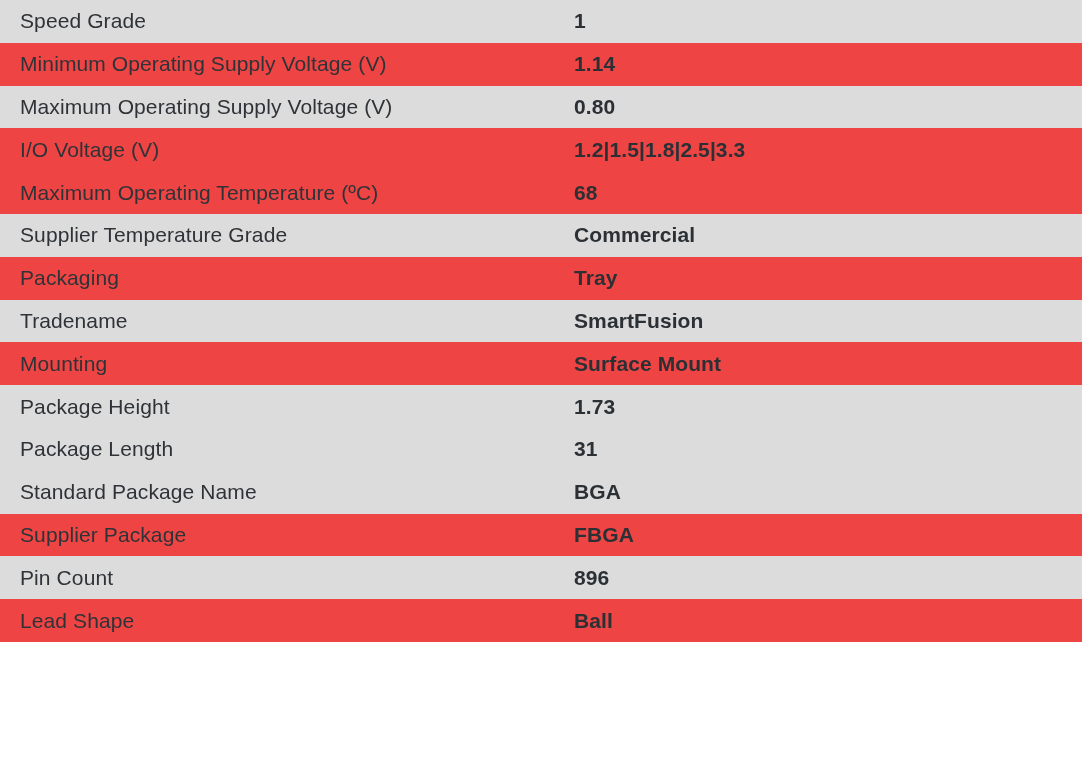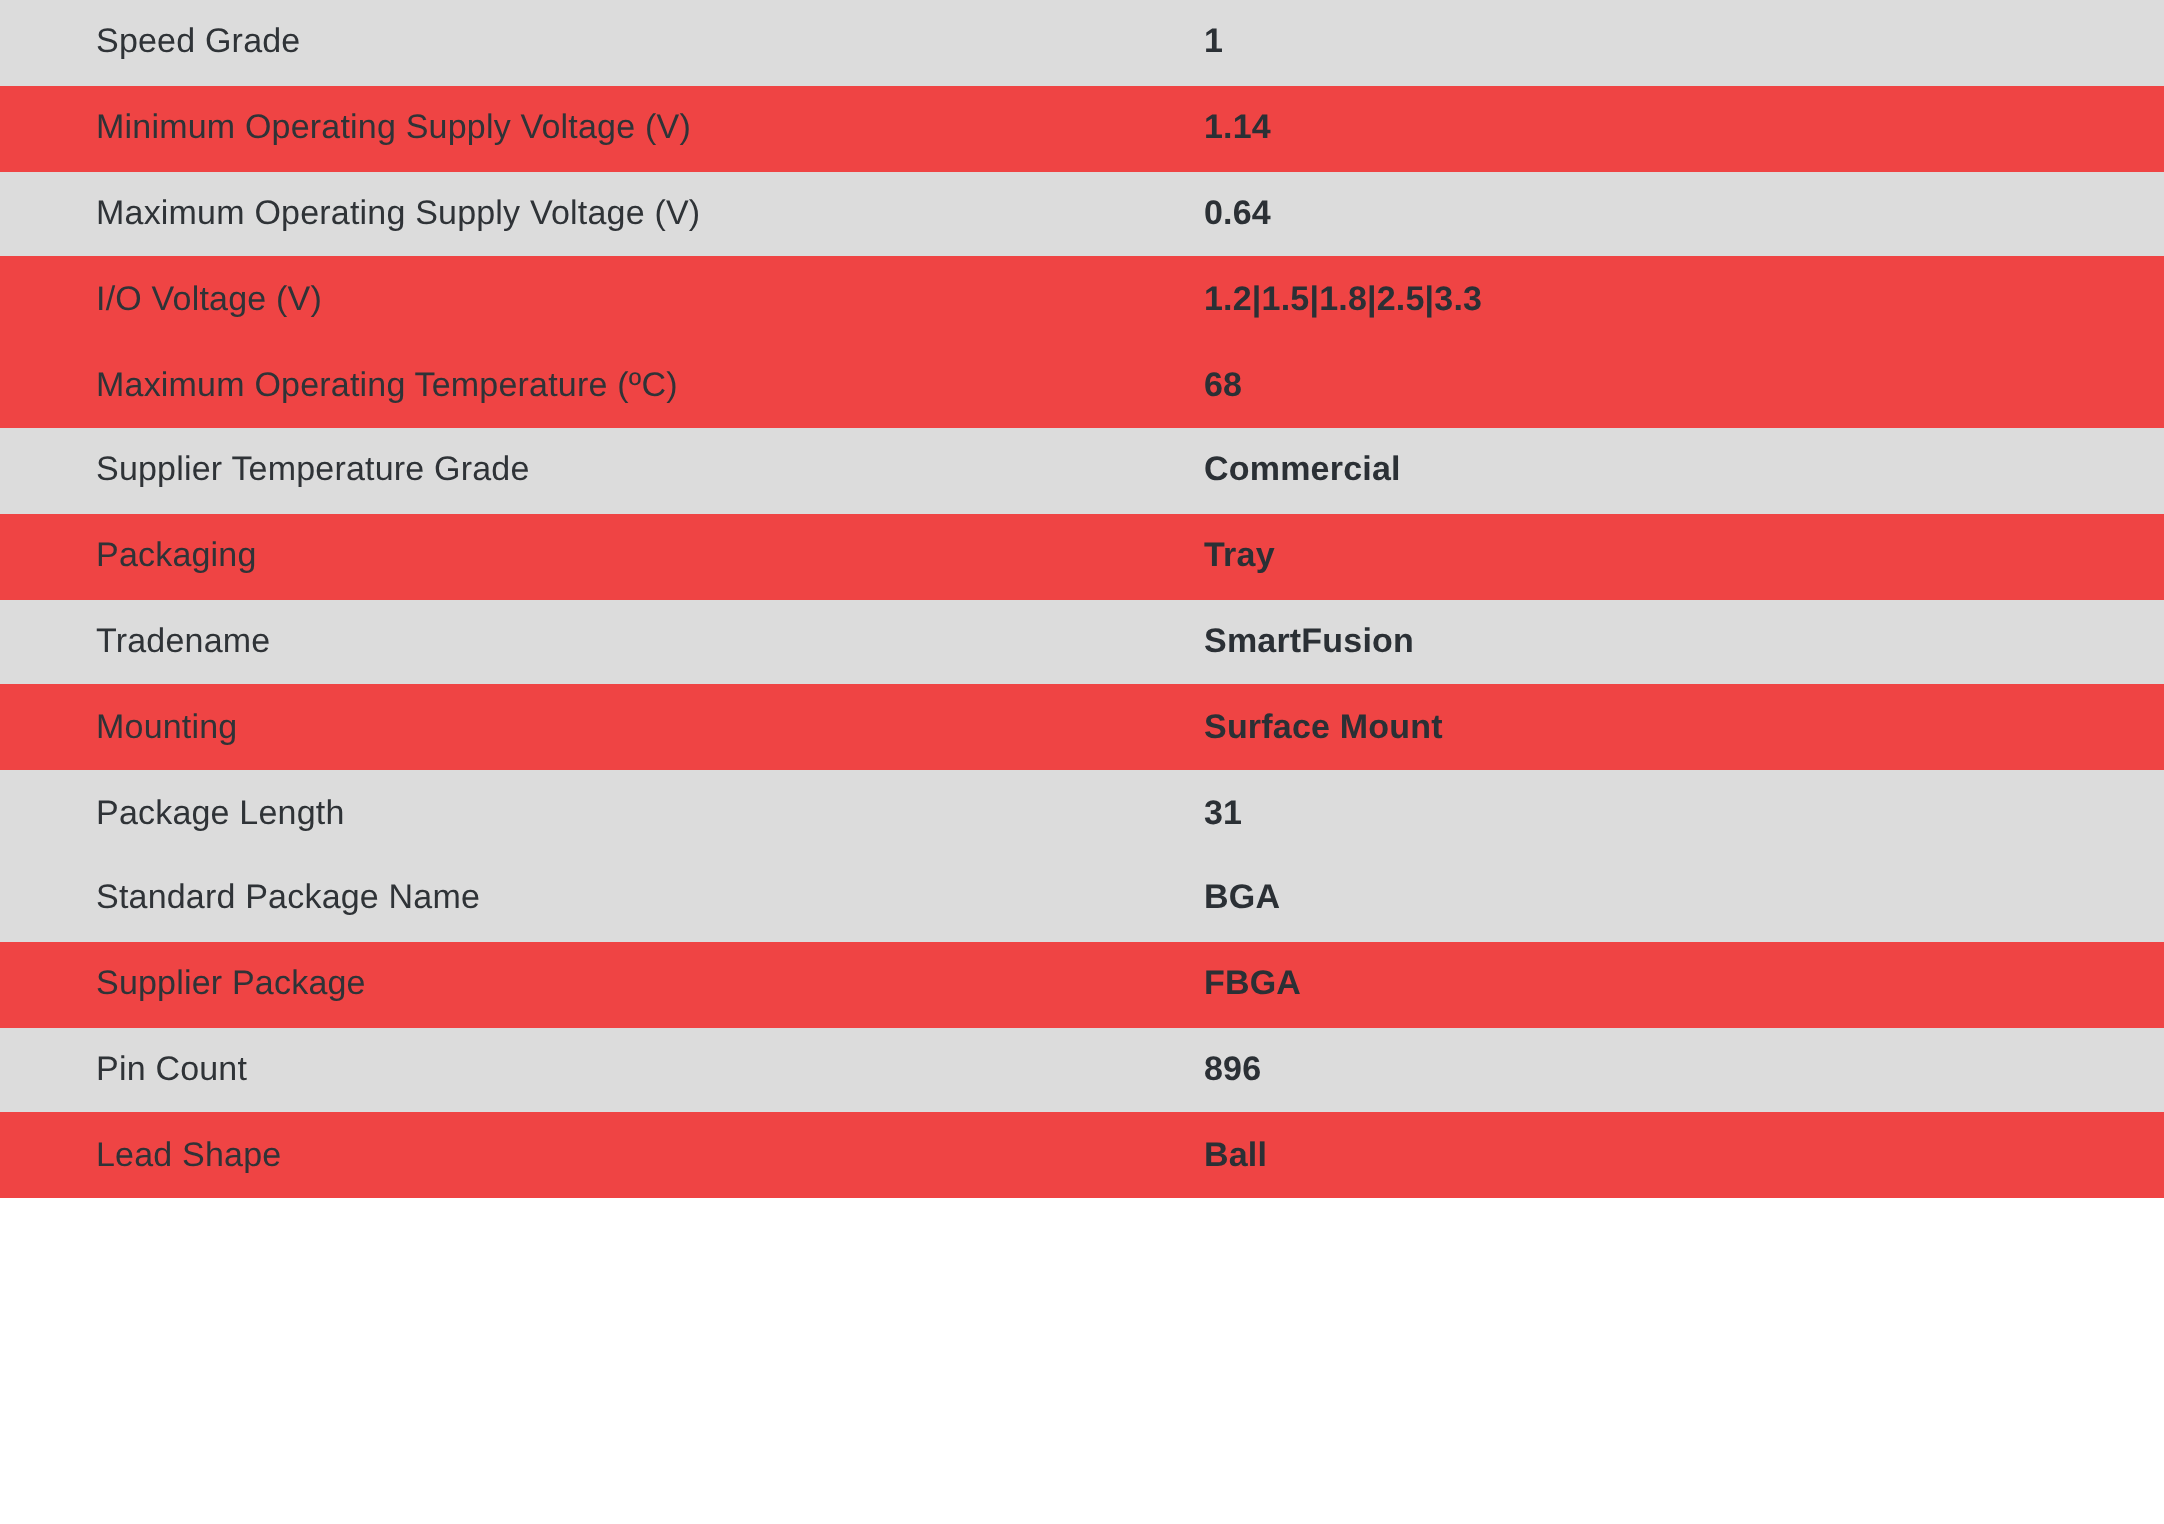--- a/index.html
+++ b/index.html
@@ -22,23 +22,23 @@
   .spec-table tr {
     height: 42.8px;
   }
   .spec-table tr.shaded {
     background: #dcdcdc;
   }
   .spec-table tr.plain {
     background: #ef4444;
   }
   .spec-table td {
-    padding: 0 0 0 48px;
+    padding: 0 0 0 20px;
     vertical-align: middle;
-    font-size: 17px;
+    font-size: 21px;
     line-height: 20px;
     white-space: nowrap;
     overflow: hidden;
     text-overflow: ellipsis;
   }
   .spec-table td.label {
     width: 527px;
     font-weight: 400;
     color: #2f3337;
     letter-spacing: 0.1px;
@@ -58,21 +58,21 @@
     <tr class="shaded">
       <td class="label">Speed Grade</td>
       <td class="value">1</td>
     </tr>
     <tr class="plain">
       <td class="label">Minimum Operating Supply Voltage (V)</td>
       <td class="value">1.14</td>
     </tr>
     <tr class="shaded">
       <td class="label">Maximum Operating Supply Voltage (V)</td>
-      <td class="value">0.64</td>
+      <td class="value">0.80</td>
     </tr>
     <tr class="plain">
       <td class="label">I/O Voltage (V)</td>
       <td class="value">1.2|1.5|1.8|2.5|3.3</td>
     </tr>
     <tr class="plain">
       <td class="label">Maximum Operating Temperature (ºC)</td>
       <td class="value">68</td>
     </tr>
     <tr class="shaded">
@@ -85,20 +85,24 @@
     </tr>
     <tr class="shaded">
       <td class="label">Tradename</td>
       <td class="value">SmartFusion</td>
     </tr>
     <tr class="plain">
       <td class="label">Mounting</td>
       <td class="value">Surface Mount</td>
     </tr>
     <tr class="shaded">
+      <td class="label">Package Height</td>
+      <td class="value">1.73</td>
+    </tr>
+    <tr class="shaded">
       <td class="label">Package Length</td>
       <td class="value">31</td>
     </tr>
     <tr class="shaded">
       <td class="label">Standard Package Name</td>
       <td class="value">BGA</td>
     </tr>
     <tr class="plain">
       <td class="label">Supplier Package</td>
       <td class="value">FBGA</td>

